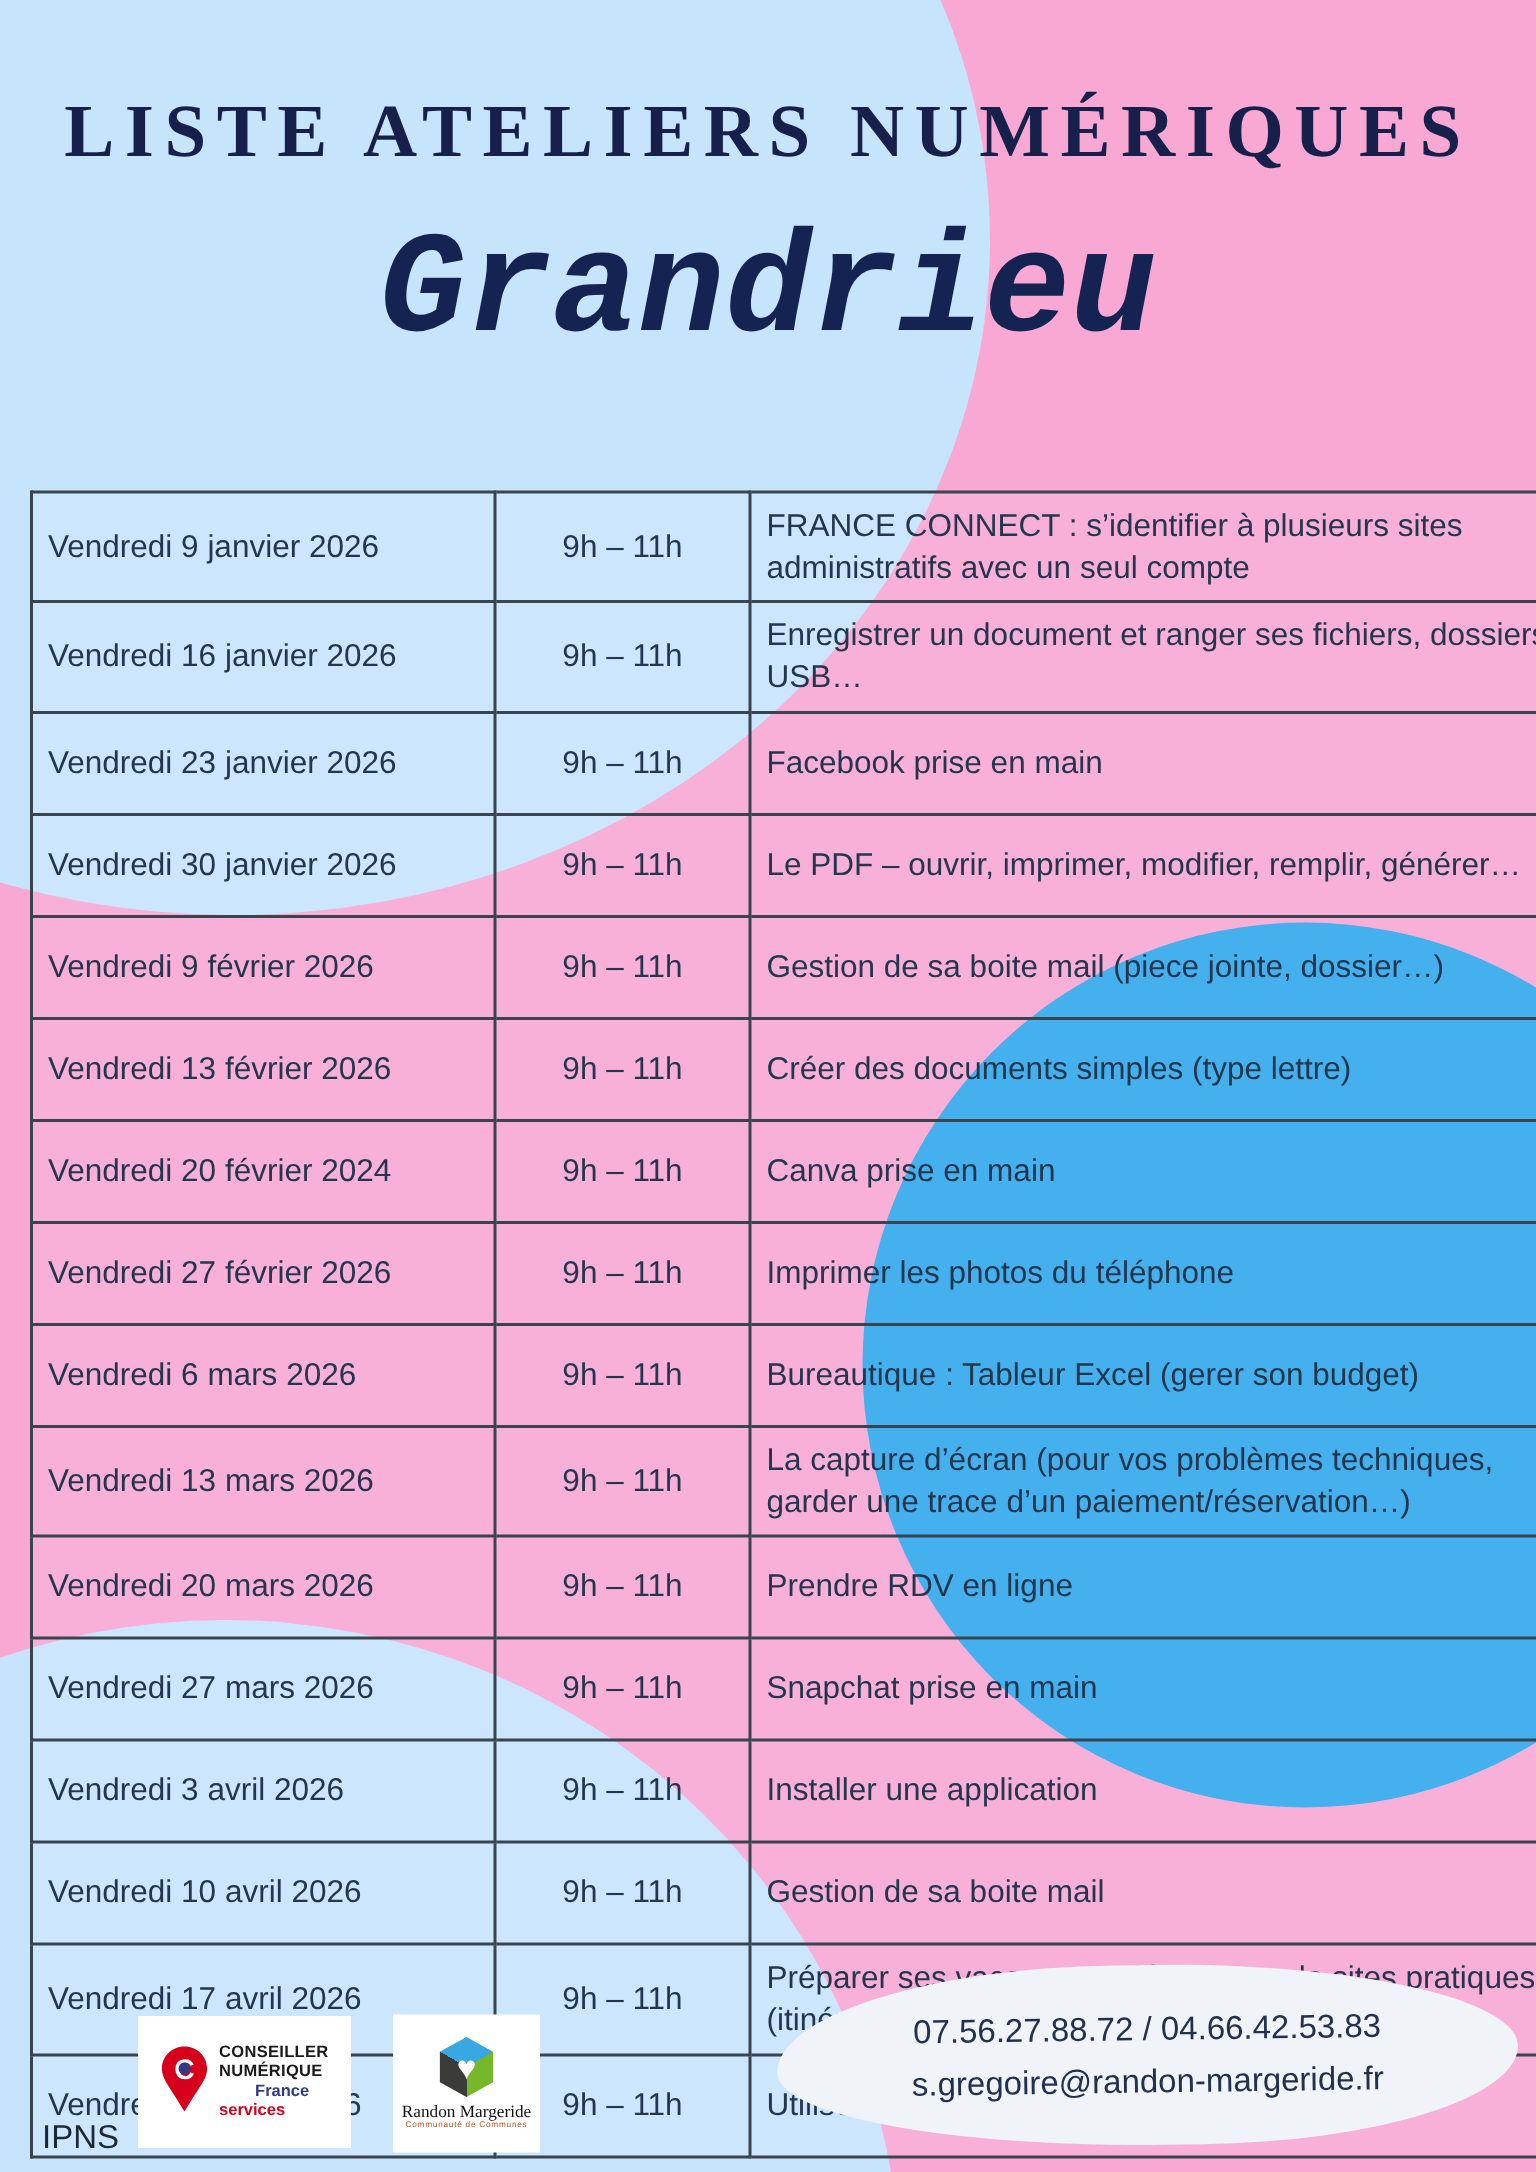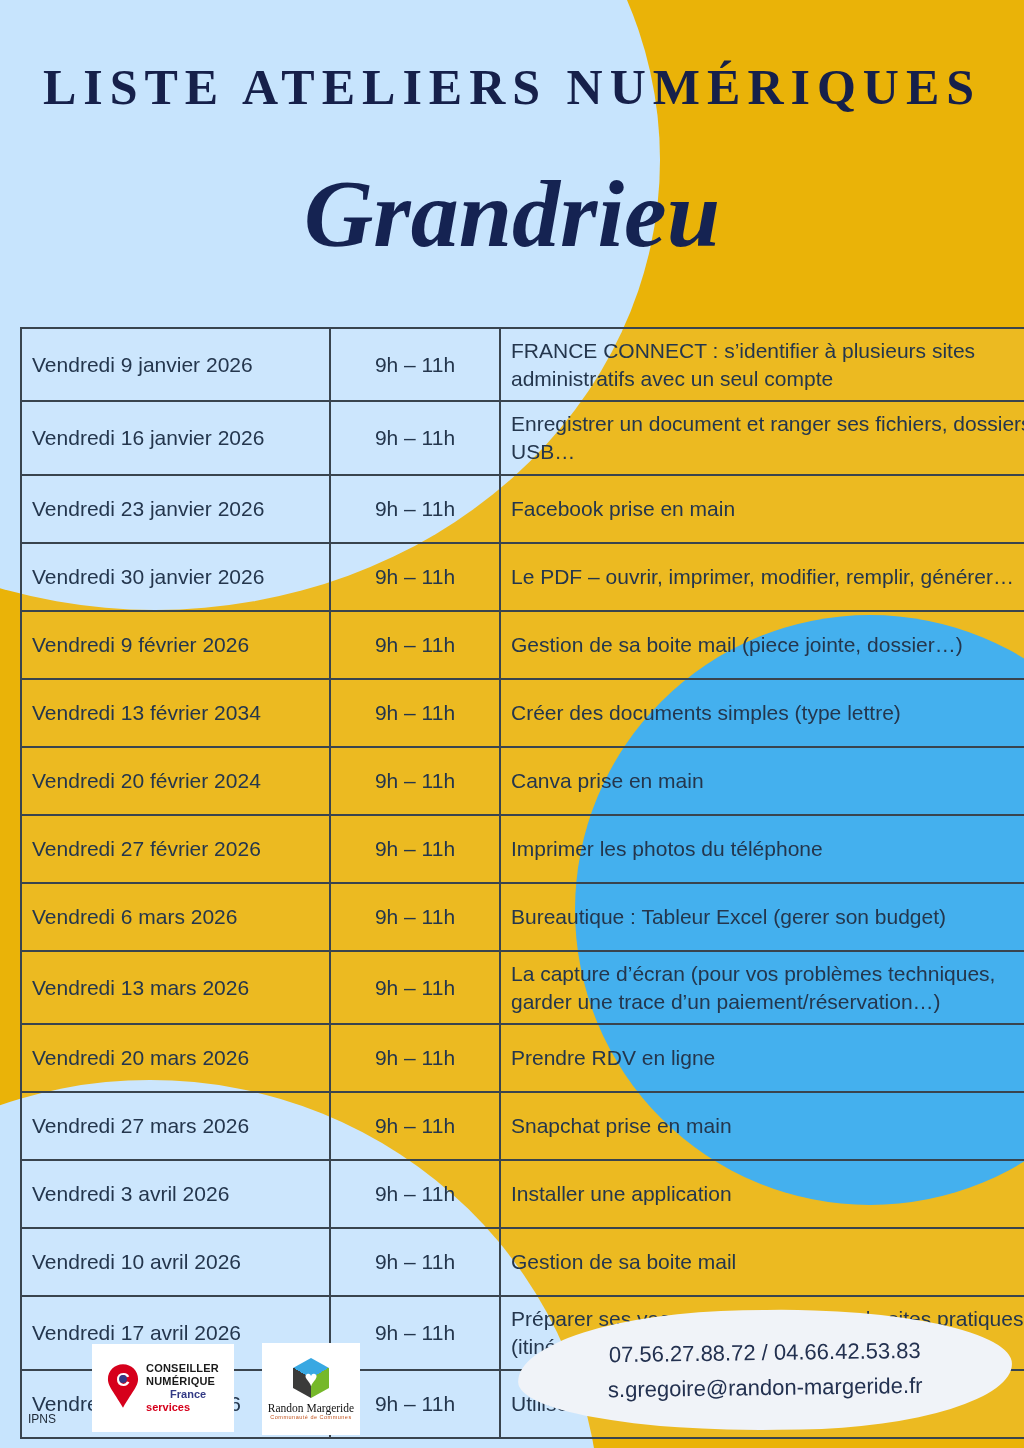--- a/index.html
+++ b/index.html
@@ -1,44 +1,44 @@
 <!DOCTYPE html>
 <html><head>
 <meta charset="utf-8">
 <style>
   html,body{margin:0;padding:0;}
   body{font-family:"Liberation Sans",sans-serif;}
-  .page{position:relative;width:1024px;height:1448px;background:#eab308;overflow:hidden;}
+  .page{position:relative;width:1024px;height:1448px;background:#f9a8d4;overflow:hidden;}
 
   
   .shape{position:absolute;border-radius:50%;}
   .shape-tl{left:-350px;top:-290px;width:1010px;height:900px;background:#c7e4fd;}
   .shape-right{left:575px;top:615px;width:590px;height:590px;background:#2fa7ec;}
   .shape-bl{left:-300px;top:1080px;width:900px;height:880px;background:#c7e4fd;}
 
   
   .title{position:absolute;top:58px;left:0;width:100%;text-align:center;
          font-family:"Liberation Serif",serif;font-size:50px;font-weight:600;
          letter-spacing:7px;color:#16204a;white-space:nowrap;}
   .subtitle{position:absolute;top:140px;left:0;width:100%;text-align:center;
-         font-family:Liberation Serif, serif;font-style:italic;font-weight:700;
-         font-size:96px;color:#152352;margin-top:18px;}
+         font-family:Liberation Mono, monospace;font-style:italic;font-weight:700;
+         font-size:96px;color:#152352;}
 
   
   table.sched{position:absolute;left:20px;top:327px;width:985px;
          border-collapse:collapse;table-layout:fixed;}
   table.sched td{border:2px solid #39444e;background:rgba(255,255,255,0.10);
          color:#24364d;font-size:21px;line-height:1.32;height:50px;
          padding:8px 10px;vertical-align:middle;}
   td.c-date{width:287px;}
   td.c-time{width:148px;text-align:center;}
   td.c-desc{width:550px;text-align:left;padding-left:13px;padding-right:13px;}
 
   
-  .ipns{position:absolute;left:28px;top:1412px;font-size:12px;color:#1d2835;}
+  .ipns{position:absolute;left:28px;top:1412px;font-size:22px;color:#1d2835;}
 
   .logo-cn{position:absolute;left:92px;top:1344px;width:142px;height:88px;background:#ffffff;
          display:flex;align-items:center;justify-content:center;gap:7px;box-sizing:border-box;padding:4px;}
   .logo-cn .txt{display:flex;flex-direction:column;line-height:1.18;}
   .logo-cn .l1,.logo-cn .l2{font-size:11px;font-weight:bold;color:#1a1a1a;letter-spacing:.2px;}
   .logo-cn .l3{font-size:11px;font-weight:bold;color:#333a85;margin-left:24px;}
   .logo-cn .l4{font-size:11px;font-weight:bold;color:#d6001c;}
 
   .logo-rm{position:absolute;left:262px;top:1343px;width:98px;height:92px;background:#ffffff;
          display:flex;flex-direction:column;align-items:center;justify-content:center;box-sizing:border-box;padding:3px;}
@@ -93,21 +93,21 @@
       <td class="c-desc">Le PDF – ouvrir, imprimer, modifier, remplir, générer…</td>
     </tr>
 
     <tr>
       <td class="c-date">Vendredi 9 février 2026</td>
       <td class="c-time">9h – 11h</td>
       <td class="c-desc">Gestion de sa boite mail (piece jointe, dossier…)</td>
     </tr>
 
     <tr>
-      <td class="c-date">Vendredi 13 février 2034</td>
+      <td class="c-date">Vendredi 13 février 2026</td>
       <td class="c-time">9h – 11h</td>
       <td class="c-desc">Créer des documents simples (type lettre)</td>
     </tr>
 
     <tr>
       <td class="c-date">Vendredi 20 février 2024</td>
       <td class="c-time">9h – 11h</td>
       <td class="c-desc">Canva prise en main</td>
     </tr>
 

